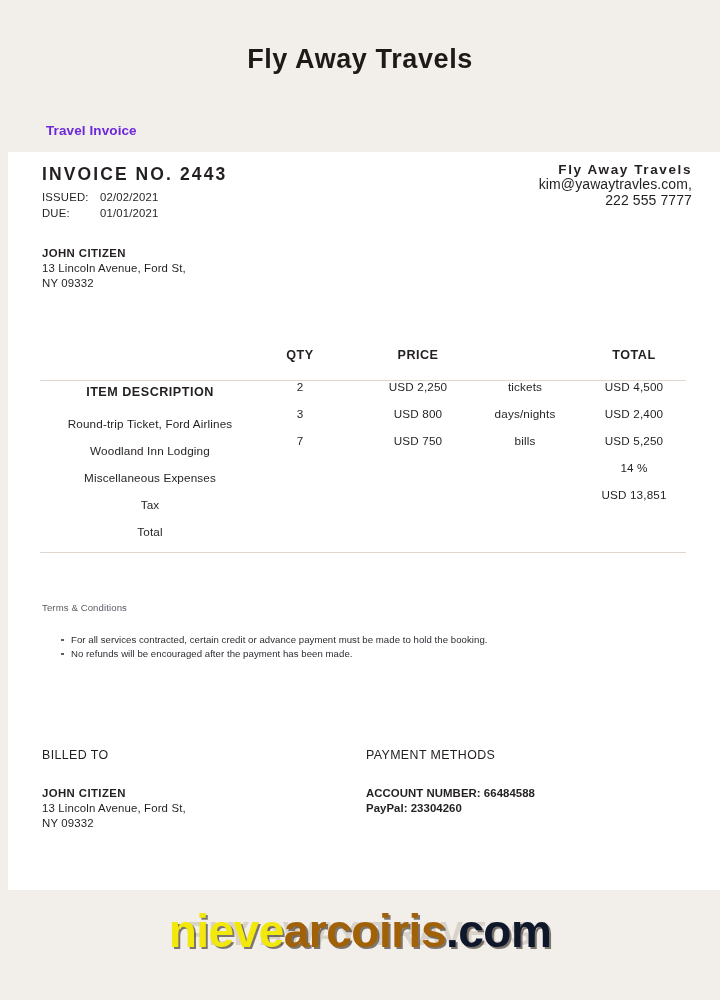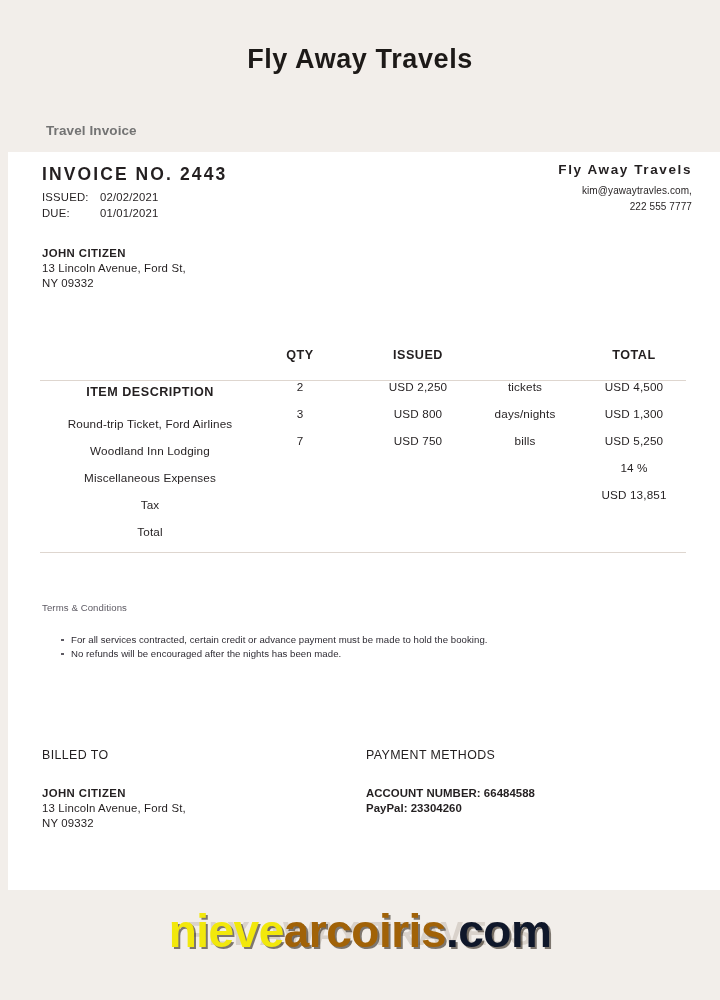--- a/index.html
+++ b/index.html
@@ -33,21 +33,21 @@
     font-weight: bold;
     letter-spacing: 0.6px;
     color: #1d1a18;
   }
   .doc-subtitle {
     position: absolute;
     left: 46px; top: 123px;
     font-size: 13.5px;
     font-weight: bold;
     letter-spacing: 0.1px;
-    color: #737373;
+    color: #6d28d9;
   }
 
   
   .sheet {
     position: absolute;
     left: 8px; top: 152px;
     width: 712px;
     height: 760px;
     background: #ffffff;
   }
@@ -79,22 +79,21 @@
     right: 28px; top: 10px;
     text-align: right;
   }
   .company-name {
     font-size: 13.5px;
     font-weight: bold;
     letter-spacing: 1.6px;
     white-space: nowrap;
   }
   .company-contact {
-    margin-top: 6px;
-    font-size: 10px;
+    font-size: 14px;
     line-height: 15.5px;
     letter-spacing: 0.1px;
     white-space: nowrap;
   }
 
   
   .cust {
     position: absolute;
     left: 34px; top: 94px;
     font-size: 11.4px;
@@ -265,39 +264,39 @@
     <div class="name">JOHN CITIZEN</div>
     <div>13 Lincoln Avenue, Ford St,</div>
     <div>NY 09332</div>
   </div>
 
   <div class="table">
     <div class="thead">
       <div class="trow">
         <div class="cell c-desc">ITEM DESCRIPTION</div>
         <div class="cell c-qty">QTY</div>
-        <div class="cell c-price">ISSUED</div>
+        <div class="cell c-price">PRICE</div>
         <div class="cell c-unit"></div>
         <div class="cell c-total">TOTAL</div>
       </div>
     </div>
     <div class="tbody">
       <div class="trow">
         <div class="cell c-desc">Round-trip Ticket, Ford Airlines</div>
         <div class="cell c-qty">2</div>
         <div class="cell c-price">USD 2,250</div>
         <div class="cell c-unit">tickets</div>
         <div class="cell c-total">USD 4,500</div>
       </div>
       <div class="trow">
         <div class="cell c-desc">Woodland Inn Lodging</div>
         <div class="cell c-qty">3</div>
         <div class="cell c-price">USD 800</div>
         <div class="cell c-unit">days/nights</div>
-        <div class="cell c-total">USD 1,300</div>
+        <div class="cell c-total">USD 2,400</div>
       </div>
       <div class="trow">
         <div class="cell c-desc">Miscellaneous Expenses</div>
         <div class="cell c-qty">7</div>
         <div class="cell c-price">USD 750</div>
         <div class="cell c-unit">bills</div>
         <div class="cell c-total">USD 5,250</div>
       </div>
       <div class="trow">
         <div class="cell c-desc">Tax</div>
@@ -310,21 +309,21 @@
     </div>
   </div>
 
   <div class="rule rule-head"></div>
   <div class="rule rule-foot"></div>
 
   <div class="terms">
     <div class="terms-title">Terms &amp; Conditions</div>
     <ul class="terms-list">
       <li>For all services contracted, certain credit or advance payment must be made to hold the booking.</li>
-      <li>No refunds will be encouraged after the nights has been made.</li>
+      <li>No refunds will be encouraged after the payment has been made.</li>
     </ul>
   </div>
 
   <div class="foot-block foot-billed">
     <div class="foot-head">BILLED TO</div>
     <div class="name">JOHN CITIZEN</div>
     <div>13 Lincoln Avenue, Ford St,</div>
     <div>NY 09332</div>
   </div>
 

